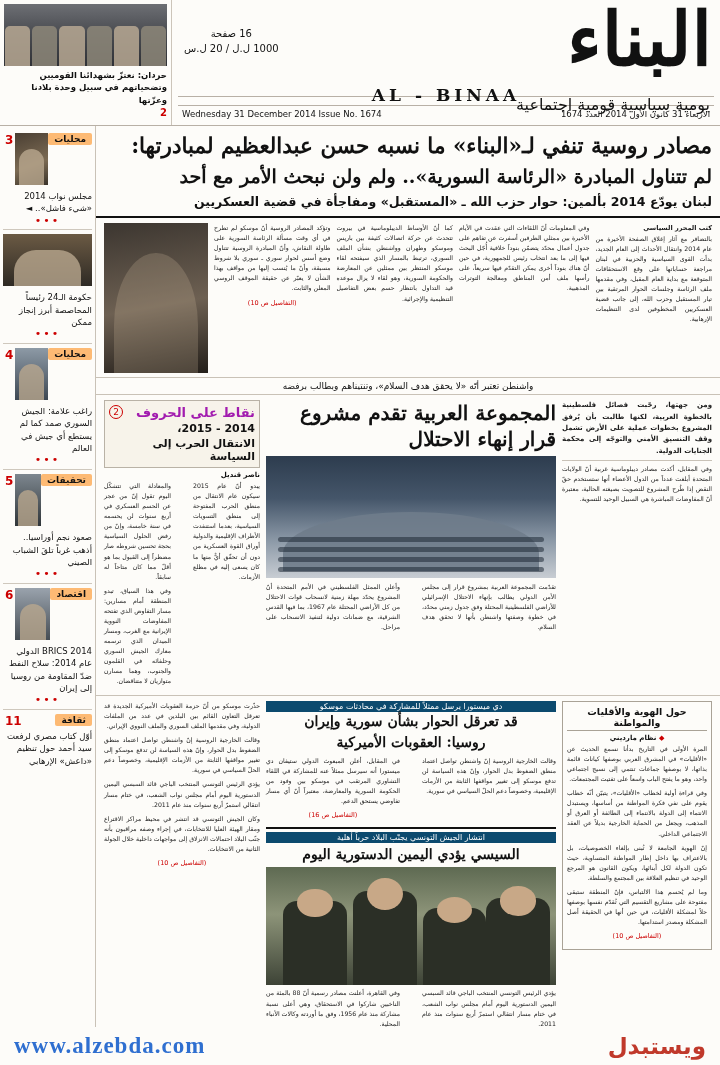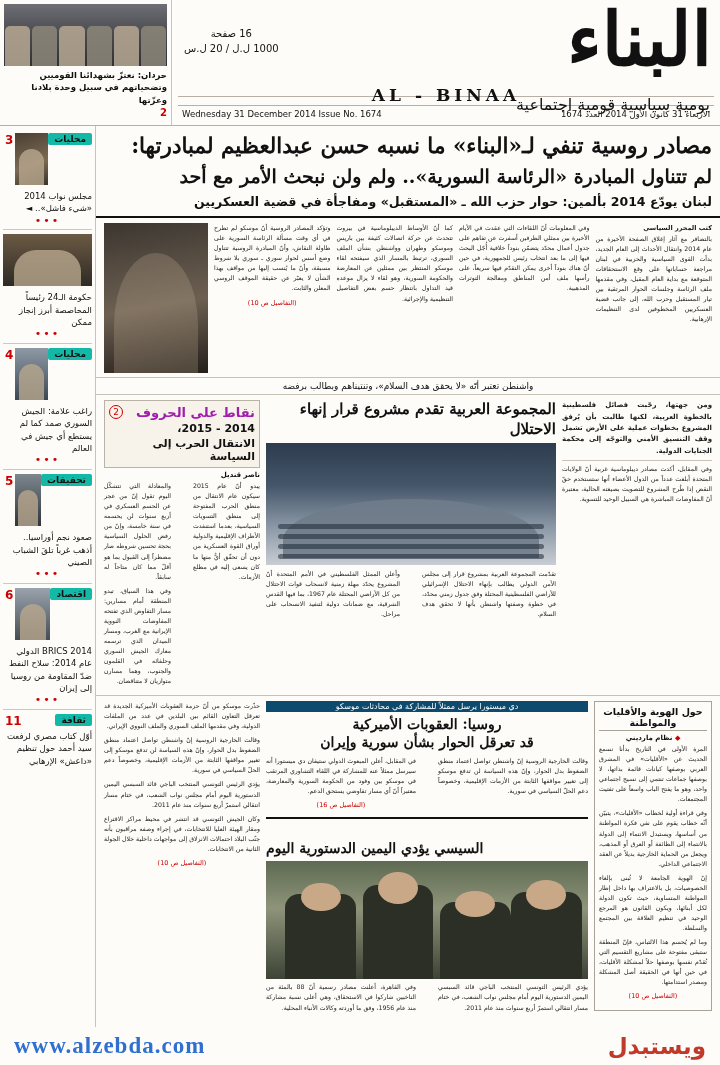--- a/index.html
+++ b/index.html
@@ -60,21 +60,21 @@
 
   
   .rail {
     position:absolute; left:0; top:126px; width:96px; bottom:38px;
     border-right:1px solid #c9c2b7; padding:4px 3px;
   }
   .rail-sec {
     direction:rtl; text-align:center; margin-bottom:4px;
   }
   .rail-tag {
-    display:inline-block; background:#14b8a6; color:#111; font-size:9px; font-weight:bold;
+    display:inline-block; background:#fdba74; color:#111; font-size:9px; font-weight:bold;
     padding:1px 6px; border-radius:2px; float:right;
   }
   .rail-num { color:#c00; font-weight:bold; font-size:12px; float:left; padding:0 2px; }
   .rail-thumb { height:52px; margin:3px 0; background:#53504c; overflow:hidden; position:relative; }
   .rail-thumb.t1 { background:linear-gradient(160deg,#4a3f33,#7b6a53 60%,#3a332a); }
   .rail-thumb.t2 { background:linear-gradient(180deg,#6b5a44,#2e2a24); }
   .rail-thumb.t3 { background:linear-gradient(180deg,#8d9aa6,#3d4752); }
   .rail-thumb.t4 { background:linear-gradient(180deg,#7d878f,#2f3539); }
   .rail-thumb.t5 { background:linear-gradient(180deg,#9aa3ad,#454c53); }
   .rail-thumb .fig { position:absolute; bottom:0; left:12%; width:76%; height:70%;
@@ -124,40 +124,40 @@
   }
   .nuqat .t1 { font-size:13px; font-weight:bold; color:#a21caf; }
   .nuqat .t2 { font-size:11px; font-weight:bold; margin-top:2px; }
   .nuqat .badge {
     display:inline-block; width:14px; height:14px; border-radius:50%; border:1px solid #c00;
     color:#c00; font-size:9px; text-align:center; line-height:13px; float:left;
   }
   .byline { direction:rtl; text-align:right; font-size:7px; font-weight:bold; margin:3px 0 2px; }
 
   .headline-ar { direction:rtl; text-align:right; font-weight:bold; font-family:"DejaVu Serif", serif; }
-  .h-big { font-size:15px; line-height:1.3; }
+  .h-big { font-size:20px; line-height:1.3; }
   .h-med { font-size:14px; line-height:1.3; }
 
   .unsc-photo {
     width:100%; height:122px; margin-top:4px;
     background:linear-gradient(180deg,#2d3c4e 0%,#45566a 35%,#8d9aa8 70%,#c8cdd3 100%);
     position:relative; overflow:hidden;
   }
   .unsc-photo .ring {
     position:absolute; left:6%; top:46%; width:88%; height:48%;
     background:#6f7c8b; border-radius:50% 50% 0 0 / 70% 70% 0 0; opacity:.9;
   }
   .unsc-photo .rows { position:absolute; left:0; right:0; bottom:0; height:46%; }
   .unsc-photo .rows i { position:absolute; left:4%; right:4%; height:5px; background:rgba(30,40,52,.55); border-radius:3px; }
 
   
   .lower { display:flex; gap:6px; padding:5px 8px; }
   .lower .l-left { width:156px; }
   .lower .l-center { flex:1; }
-  .lower .l-right { width:118px; }
+  .lower .l-right { width:150px; }
 
   .box-outline { border:1px solid #a9a296; padding:4px; }
   .box-title {
     direction:rtl; text-align:center; font-size:9.5px; font-weight:bold;
     border-bottom:1px solid #a9a296; padding-bottom:2px; margin-bottom:3px;
   }
   .bullet { color:#c00; }
 
   .sisi-photo {
     width:100%; height:118px; margin-top:4px;
@@ -389,33 +389,34 @@
           <p>حذّرت موسكو من أنّ حزمة العقوبات الأميركية الجديدة قد تعرقل التعاون القائم بين البلدين في عدد من الملفات الدولية، وفي مقدمها الملف السوري والملف النووي الإيراني.</p>
           <p>وقالت الخارجية الروسية إنّ واشنطن تواصل اعتماد منطق الضغوط بدل الحوار، وإنّ هذه السياسة لن تدفع موسكو إلى تغيير مواقفها الثابتة من الأزمات الإقليمية، وخصوصاً دعم الحلّ السياسي في سورية.</p>
           <p>يؤدي الرئيس التونسي المنتخب الباجي قائد السبسي اليمين الدستورية اليوم أمام مجلس نواب الشعب، في ختام مسار انتقالي استمرّ أربع سنوات منذ عام 2011.</p>
           <p>وكان الجيش التونسي قد انتشر في محيط مراكز الاقتراع ومقار الهيئة العليا للانتخابات، في إجراء وصفه مراقبون بأنه جنّب البلاد احتمالات الانزلاق إلى مواجهات داخلية خلال الجولة الثانية من الانتخابات.</p>
           <p class="cont">(التفاصيل ص 10)</p>
         </div>
       </div>
 
       <div class="l-center">
         <div class="kicker">دي ميستورا يرسل ممثلاً للمشاركة في محادثات موسكو</div>
+        <div class="headline-ar h-med" style="text-align:center;">قد تعرقل الحوار بشأن سورية وإيران</div>
         <div class="headline-ar h-med" style="text-align:center;margin-top:3px;">روسيا: العقوبات الأميركية</div>
-        <div class="headline-ar h-med" style="text-align:center;">قد تعرقل الحوار بشأن سورية وإيران</div>
         <div class="two-col" style="margin-top:4px">
           <div class="col-txt">
             <p>في المقابل، أعلن المبعوث الدولي ستيفان دي ميستورا أنه سيرسل ممثلاً عنه للمشاركة في اللقاء التشاوري المرتقب في موسكو بين وفود من الحكومة السورية والمعارضة، معتبراً أنّ أي مسار تفاوضي يستحق الدعم.</p>
             <p class="cont">(التفاصيل ص 16)</p>
           </div>
           <div class="col-txt">
             <p>وقالت الخارجية الروسية إنّ واشنطن تواصل اعتماد منطق الضغوط بدل الحوار، وإنّ هذه السياسة لن تدفع موسكو إلى تغيير مواقفها الثابتة من الأزمات الإقليمية، وخصوصاً دعم الحلّ السياسي في سورية.</p>
           </div>
         </div>
         <div class="hr-thick"></div>
-        <div class="headline-ar h-med" style="text-align:left;margin-top:20px;">السيسي يؤدي اليمين الدستورية اليوم</div>
+        <div class="kicker">انتشار الجيش التونسي يجنّب البلاد حرباً أهلية</div>
+        <div class="headline-ar h-med" style="text-align:center;margin-top:2px;">السيسي يؤدي اليمين الدستورية اليوم</div>
         <div class="sisi-photo">
           <div class="man" style="left:6%">
               <div class="face"></div>
             </div>
           <div class="man" style="left:30%;height:80%">
               <div class="face"></div>
             </div>
           <div class="man" style="left:54%;height:66%">
               <div class="face"></div>
             </div>

